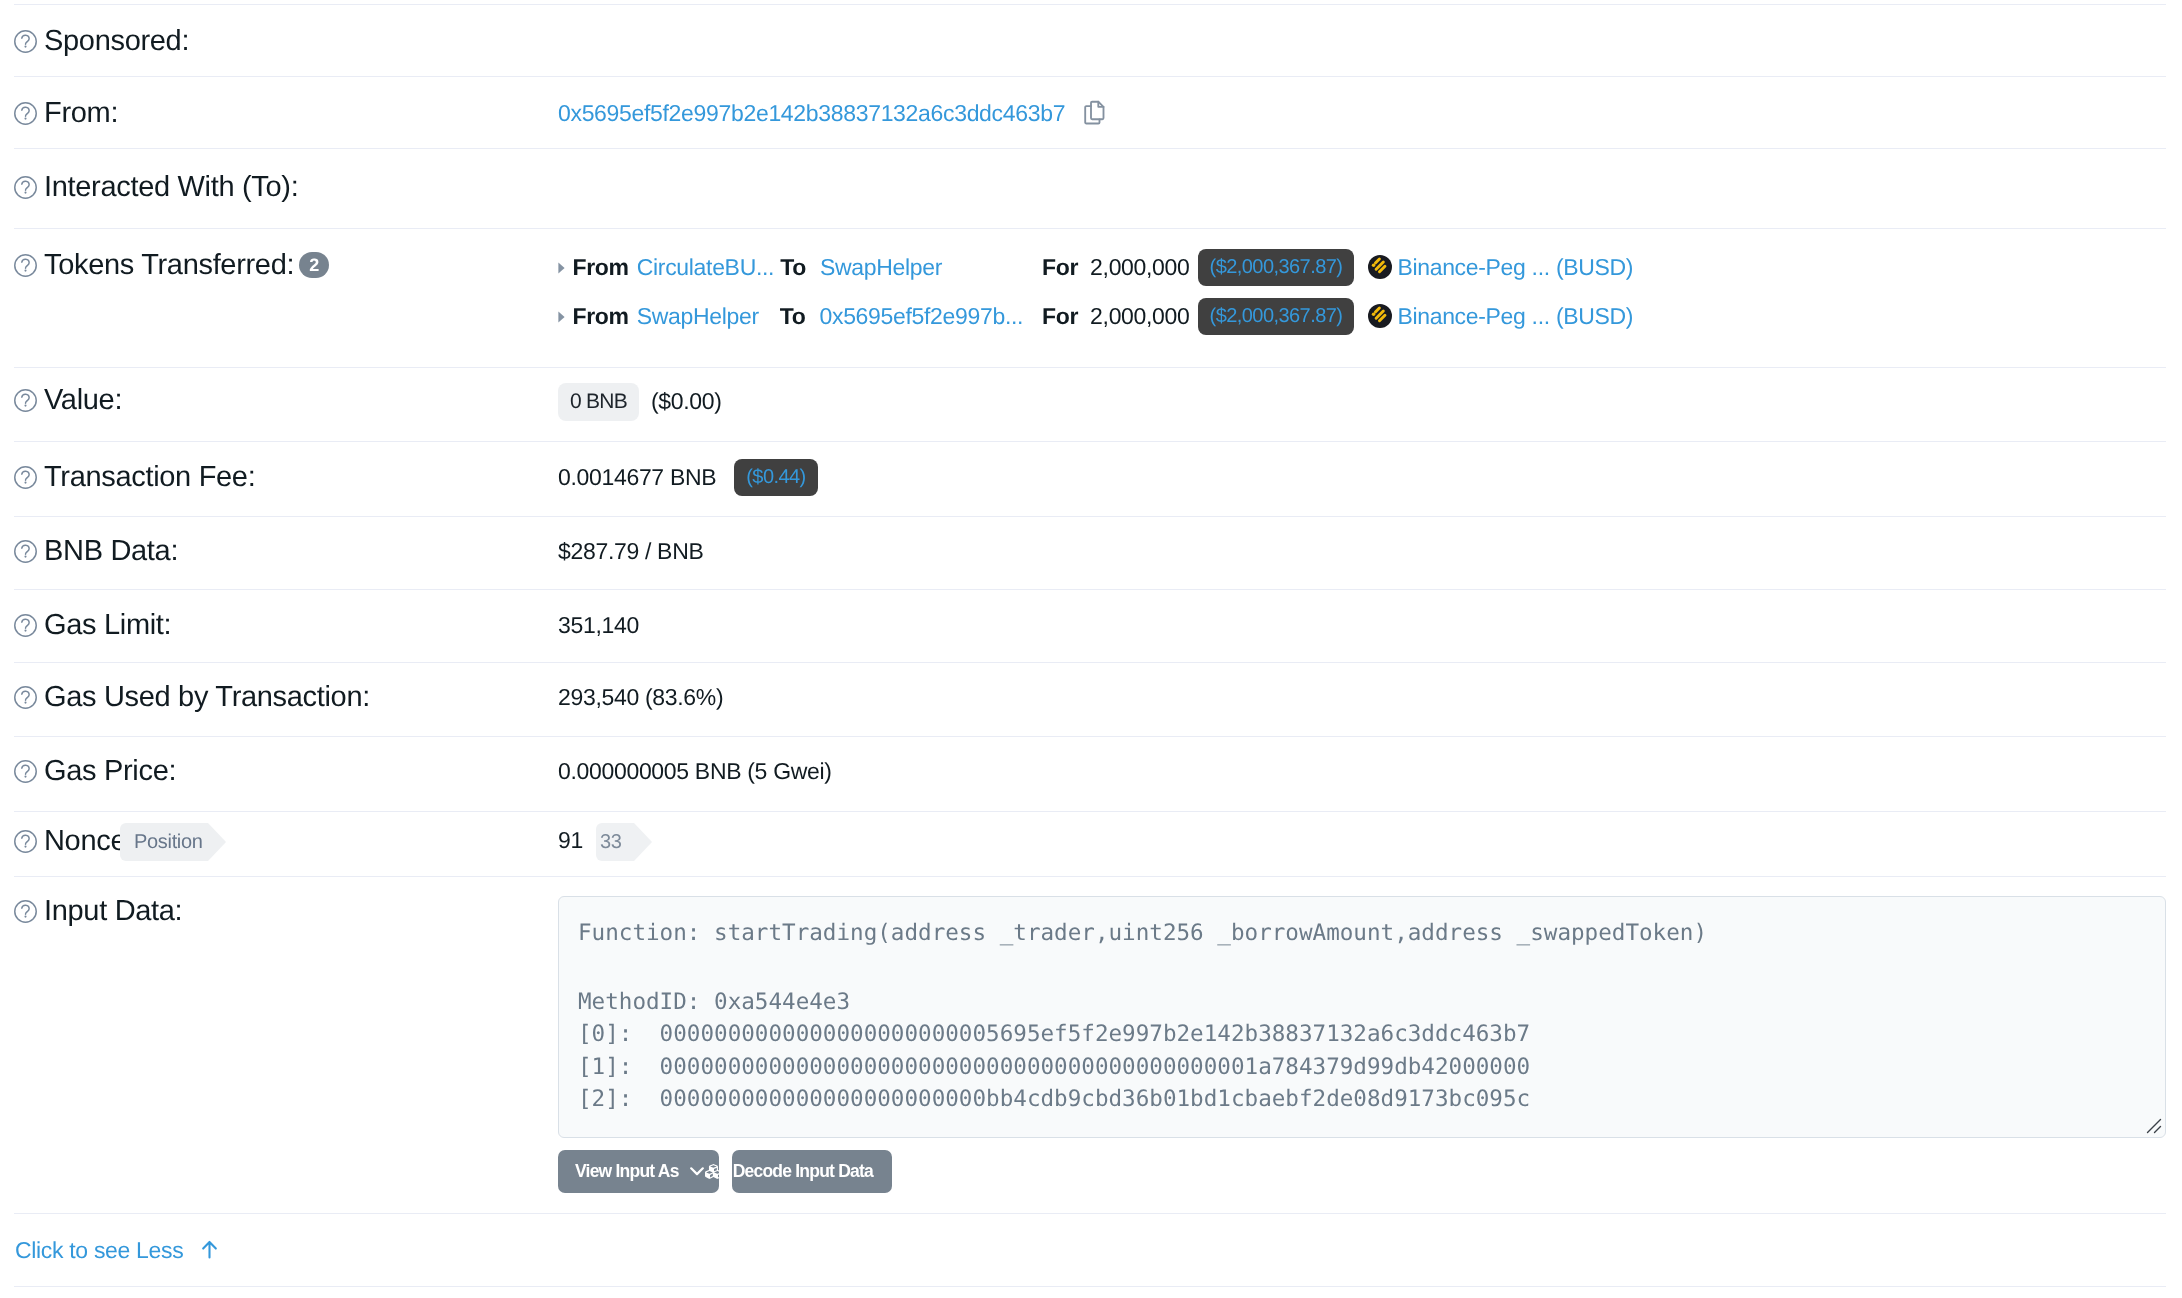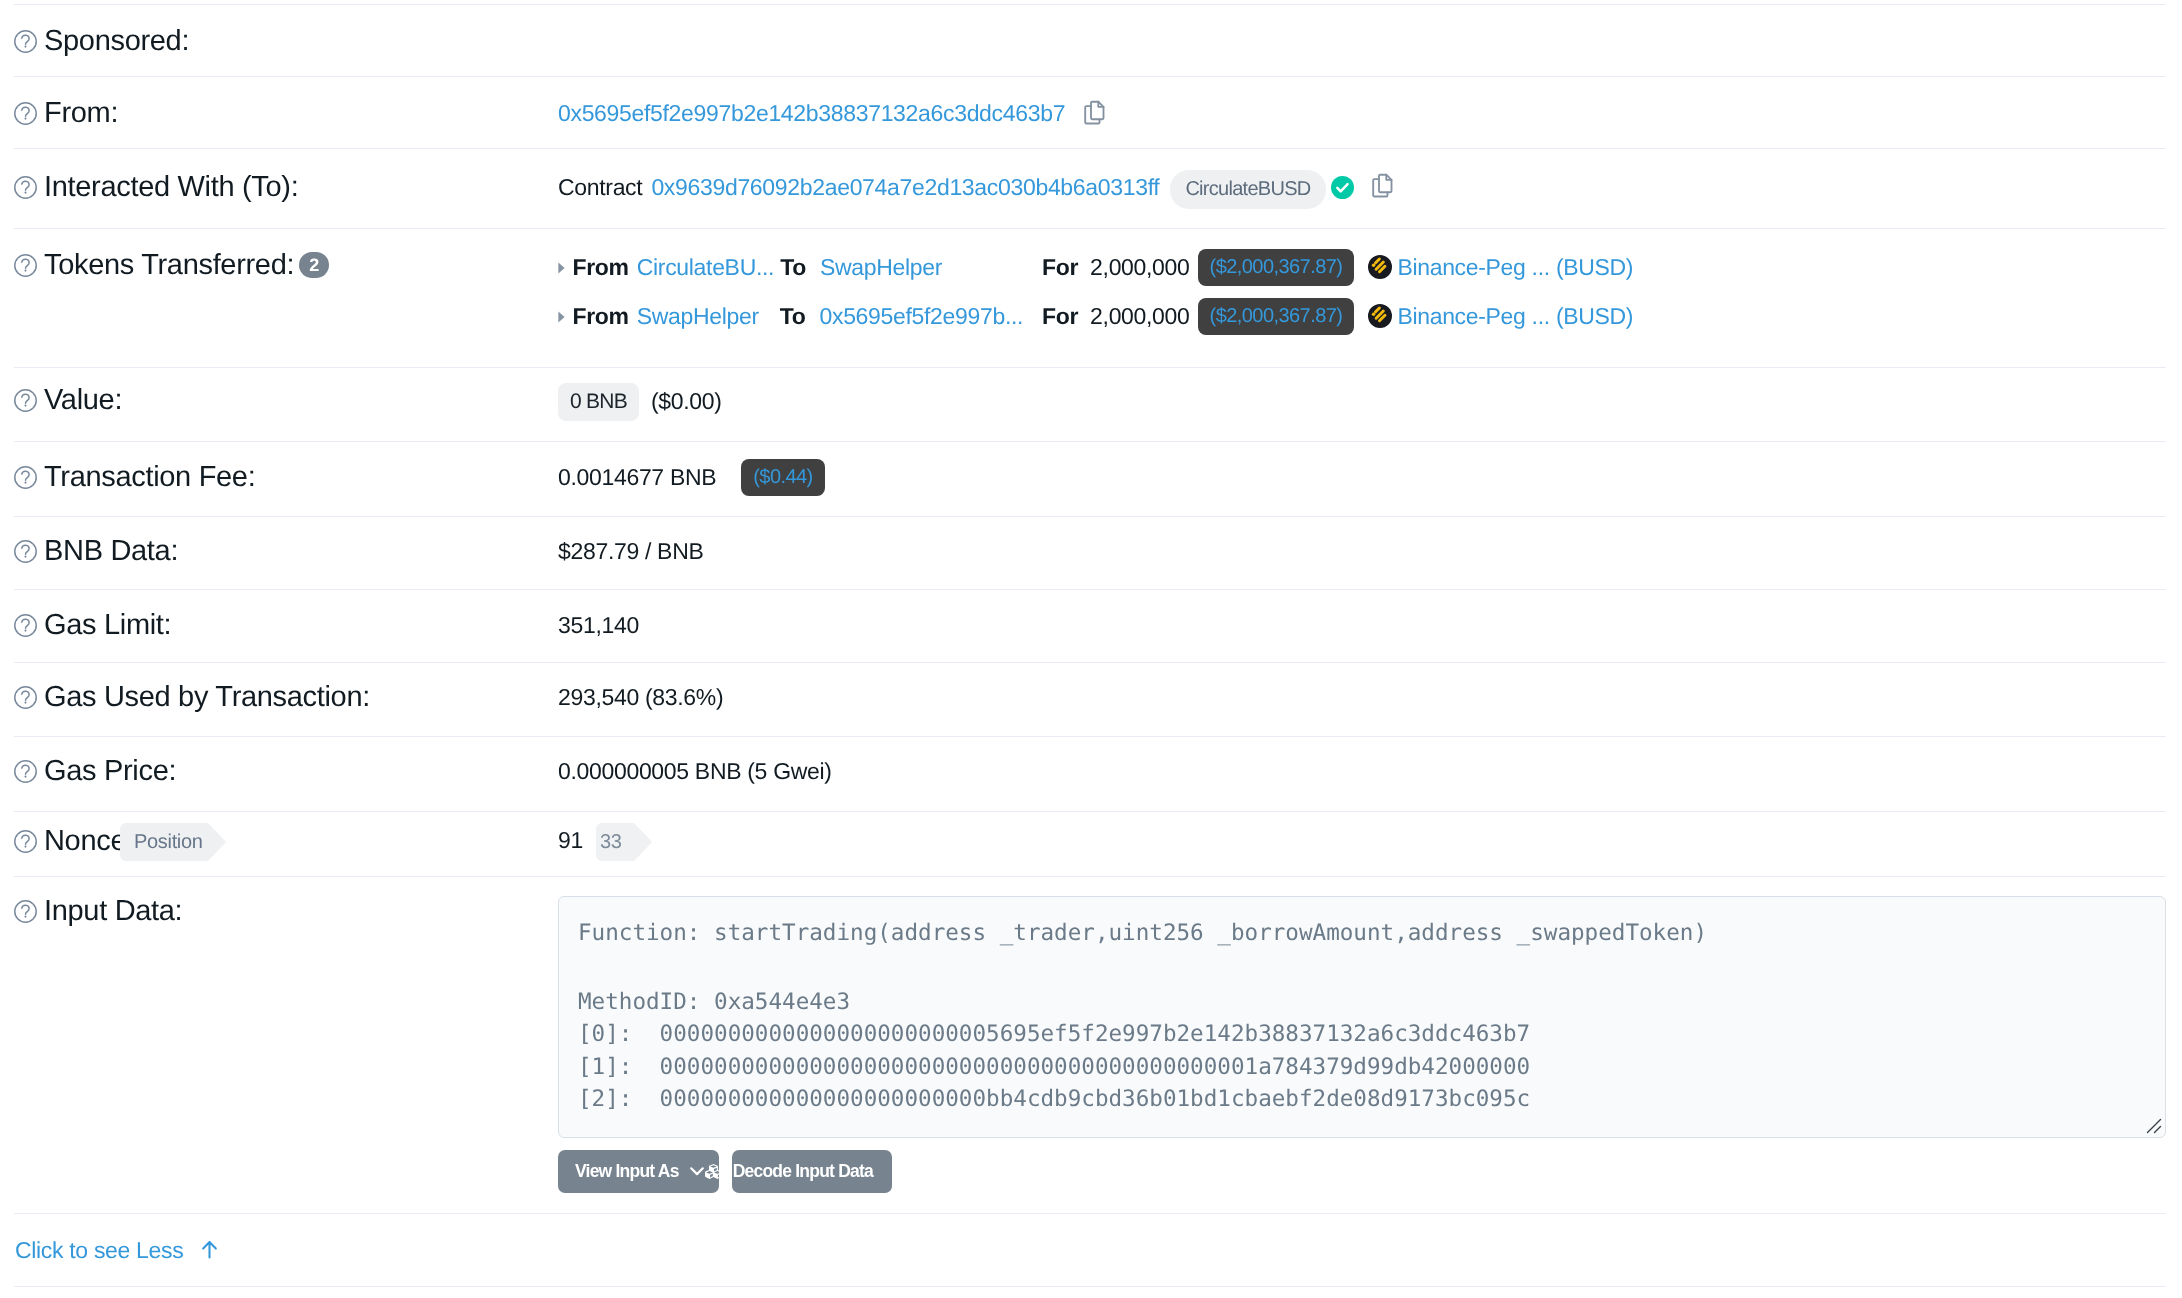--- a/index.html
+++ b/index.html
@@ -153,38 +153,20 @@
   <div class="vcell" style="left:558px;top:101px;height:24px">
     <a class="lnk" href="#">0x5695ef5f2e997b2e142b38837132a6c3ddc463b7</a>
     <span style="margin-left:17px;display:inline-flex;align-items:center;margin-bottom:2px">
         <svg width="25" height="25" viewBox="0 0 25 25" fill="none" stroke="#8491a0" stroke-width="1.85" stroke-linecap="round" stroke-linejoin="round" style="cursor:pointer">
           <path d="M10.1 1.7h6.2l5.2 5.1v11.3a1.1 1.1 0 0 1-1.1 1.1H10.1A1.1 1.1 0 0 1 9 18.1V2.8a1.1 1.1 0 0 1 1.1-1.1z"></path>
           <path d="M16.3 1.7v5.1h5.2"></path>
           <path d="M9 6.1H4.3a1.1 1.1 0 0 0-1.1 1.1v15.2a1.1 1.1 0 0 0 1.1 1.1h12.1a1.1 1.1 0 0 0 1.1-1.1v-3.1"></path>
         </svg>
       </span>
   </div>
-  <div class="vcell" style="left:558px;top:176px;height:26px">
-    <span style="margin-bottom:4px">Contract</span>
-    <a class="lnk" href="#" style="margin-left:9px;margin-bottom:4px">0x9639d76092b2ae074a7e2d13ac030b4b6a0313ff</a>
-    <span class="grey-pill" style="margin-left:11px">CirculateBUSD</span>
-    <span style="margin-left:5px;display:inline-flex;align-items:center">
-        <svg width="23" height="23" viewBox="0 0 24 24" style="margin-bottom:3px">
-          <circle cx="12" cy="12" r="12" fill="#00c9a7"></circle>
-          <path d="M6.6 12.4l3.5 3.6 7.2-7.6" fill="none" stroke="#fff" stroke-width="2.6" stroke-linecap="round" stroke-linejoin="round"></path>
-        </svg>
-      </span>
-    <span style="margin-left:16px;display:inline-flex;align-items:center;margin-bottom:7px">
-        <svg width="25" height="25" viewBox="0 0 25 25" fill="none" stroke="#8491a0" stroke-width="1.85" stroke-linecap="round" stroke-linejoin="round" style="cursor:pointer">
-          <path d="M10.1 1.7h6.2l5.2 5.1v11.3a1.1 1.1 0 0 1-1.1 1.1H10.1A1.1 1.1 0 0 1 9 18.1V2.8a1.1 1.1 0 0 1 1.1-1.1z"></path>
-          <path d="M16.3 1.7v5.1h5.2"></path>
-          <path d="M9 6.1H4.3a1.1 1.1 0 0 0-1.1 1.1v15.2a1.1 1.1 0 0 0 1.1 1.1h12.1a1.1 1.1 0 0 0 1.1-1.1v-3.1"></path>
-        </svg>
-      </span>
-  </div>
   <div class="vcell" style="left:558px;top:254px;height:26px">
     <span style="display:inline-flex;align-items:center;width:14.5px">
         <svg width="7" height="12" viewBox="0 0 7 12" style="cursor:pointer;margin-top:1px">
           <path d="M0.4 0.5 L6.6 6 L0.4 11.5 Z" fill="#8593a3"></path>
         </svg>
       </span>
     <span style="font-weight:bold">From</span>
     <a class="lnk" href="#" style="margin-left:8px;display:inline-block;min-width:137px">CirculateBU...</a>
     <span style="font-weight:bold;margin-left:6px">To</span>
     <a class="lnk" href="#" style="margin-left:14px">SwapHelper</a>
@@ -233,21 +215,21 @@
         </svg>
       </span>
     <a class="lnk" href="#" style="margin-left:5px">Binance-Peg ... (BUSD)</a>
   </div>
   <div class="vcell" style="left:558px;top:382px;height:39px">
     <span class="dark-pill">0 BNB</span>
     <span style="margin-left:12px">($0.00)</span>
   </div>
   <div class="vcell" style="left:558px;top:458px;height:38px">
     <span>0.0014677 BNB</span>
-    <span class="blue-pill" style="margin-left:25px">($0.44)</span>
+    <span class="blue-pill" style="margin-left:18px">($0.44)</span>
   </div>
   <div class="vcell" style="left:558px;top:538px;height:26px">
     <span class="v">$287.79 / BNB</span>
   </div>
   <div class="vcell" style="left:558px;top:612px;height:26px">
     <span class="v">351,140</span>
   </div>
   <div class="vcell" style="left:558px;top:684px;height:26px">
     <span class="v">293,540 (83.6%)</span>
   </div>

